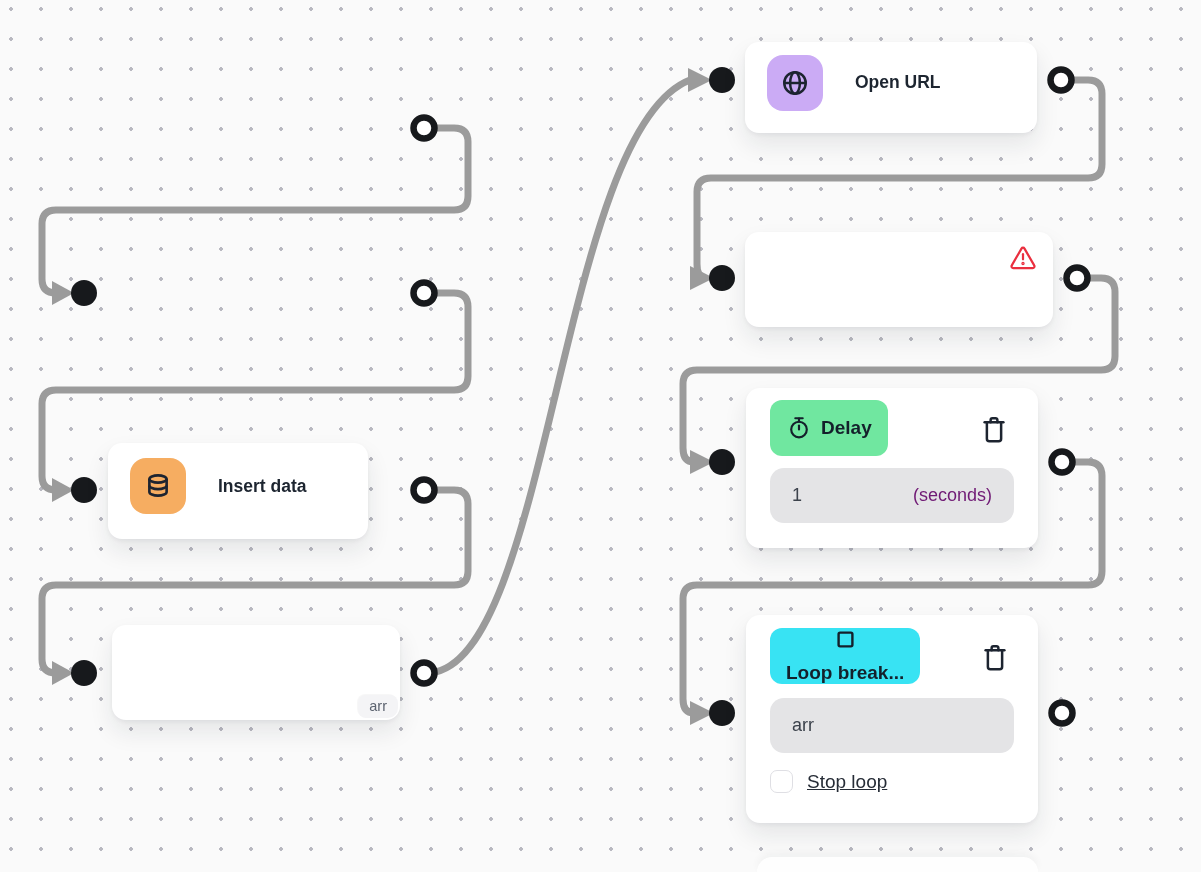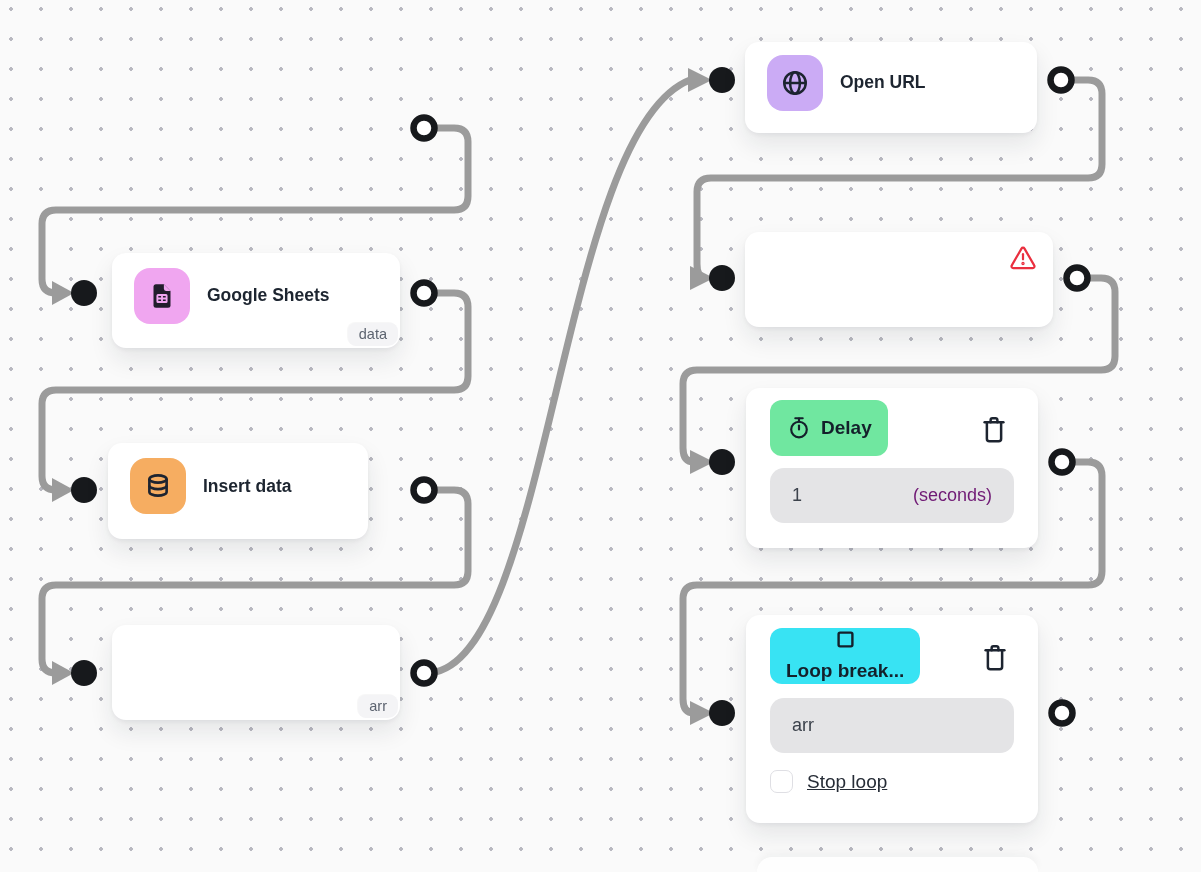--- a/index.html
+++ b/index.html
@@ -18,42 +18,42 @@
   svg.edges{position:absolute;left:0;top:0;z-index:1;}
   .edge{fill:none;stroke:var(--edge,#9b9b9b);stroke-width:7;}
   .arrow{fill:var(--edge,#9b9b9b);}
   .port-out{fill:#ffffff;stroke:var(--port,#17191c);stroke-width:6.5;}
   .port-in{fill:var(--port,#17191c);}
   .node{
     position:absolute;z-index:2;background:#ffffff;border-radius:14px;
     box-shadow:0 2px 4px rgba(25,28,40,.05), 0 12px 24px rgba(25,28,40,.09);
   }
   .node-row{
-    display:flex;align-items:center;gap:17px;
+    display:flex;align-items:center;gap:32px;
     height:calc(100% - 10px);padding:0 22px;box-sizing:border-box;
   }
   .icon-box{
     width:56px;height:56px;border-radius:16px;flex:0 0 auto;
     display:flex;align-items:center;justify-content:center;
   }
   .node-title{
     font-size:17.5px;font-weight:600;color:#1d2530;white-space:nowrap;
   }
   .ref-badge{
     position:absolute;right:2px;bottom:2px;
     background:#f4f4f6;color:#5d6470;font-size:14.5px;
     padding:3px 11px 4px;border-radius:8px 8px 10px 8px;
     box-shadow:-1px -1px 0 rgba(0,0,0,.03);
   }
   .warn{position:absolute;top:12px;right:16px;width:28px;height:26px;}
   .pill{
     position:absolute;left:24px;top:12px;height:56px;
     display:inline-flex;align-items:center;gap:9px;padding:0 16px;
     border-radius:12px;font-size:19px;font-weight:600;color:#14202b;
-    box-sizing:border-box;white-space:nowrap;
+    box-sizing:border-box;white-space:nowrap;justify-content:space-between;
   }
   .trash-btn{
     position:absolute;right:29px;top:25px;width:30px;height:32px;
     background:none;border:none;padding:0;cursor:pointer;
   }
   .field{
     position:absolute;left:24px;height:55px;width:244px;box-sizing:border-box;
     background:#e4e4e6;border-radius:14px;
     display:flex;align-items:center;justify-content:space-between;
     padding:0 22px;font-size:18px;color:#3c424c;
@@ -106,36 +106,20 @@
     <circle class="port-out" cx="424" cy="293" r="10.5"></circle>
     <circle class="port-out" cx="424" cy="490" r="10.5"></circle>
     <circle class="port-out" cx="424" cy="673" r="10.5"></circle>
     <circle class="port-out" cx="1061" cy="80" r="10.5"></circle>
     <circle class="port-out" cx="1077" cy="278" r="10.5"></circle>
     <circle class="port-out" cx="1062" cy="462" r="10.5"></circle>
     <circle class="port-out" cx="1062" cy="713" r="10.5"></circle>
   </svg>
 
 
-  <div class="node" style="left:112px;top:253px;width:288px;height:95px">
-    <div class="node-row">
-      <span class="icon-box" style="background: rgb(240, 166, 240);">
-        <svg width="30" height="30" viewBox="0 0 24 24">
-          <path d="M7.2 2.6h6.3l5.3 5.3v11.5a2 2 0 0 1-2 2H7.2a2 2 0 0 1-2-2V4.6a2 2 0 0 1 2-2Z" fill="#221d2c"></path>
-          <path d="M13.5 2.6v3.6a1.7 1.7 0 0 0 1.7 1.7h3.6Z" fill="#f0a6f0"></path>
-          <g stroke="#f0a6f0" stroke-width="1.5" fill="none">
-            <rect x="8.3" y="11.2" width="7.4" height="5.6" rx="0.5"></rect>
-            <path d="M8.3 14h7.4M12 11.2v5.6"></path>
-          </g>
-        </svg>
-      </span>
-      <span class="node-title">Google Sheets</span>
-    </div>
-    <span class="ref-badge">data</span>
-  </div>
 
   <div class="node" style="left:108px;top:443px;width:260px;height:96px">
     <div class="node-row">
       <span class="icon-box" style="background: rgb(246, 173, 97);">
         <svg width="30" height="30" viewBox="0 0 24 24">
             <g fill="none" stroke="#1d2430" stroke-width="2.1">
           <ellipse cx="12" cy="6.4" rx="6.9" ry="2.9"></ellipse>
           <path d="M5.1 6.4v5.2c0 1.6 3.1 2.9 6.9 2.9s6.9-1.3 6.9-2.9V6.4"></path>
           <path d="M5.1 11.6v5.2c0 1.6 3.1 2.9 6.9 2.9s6.9-1.3 6.9-2.9v-5.2"></path>
         </g>

